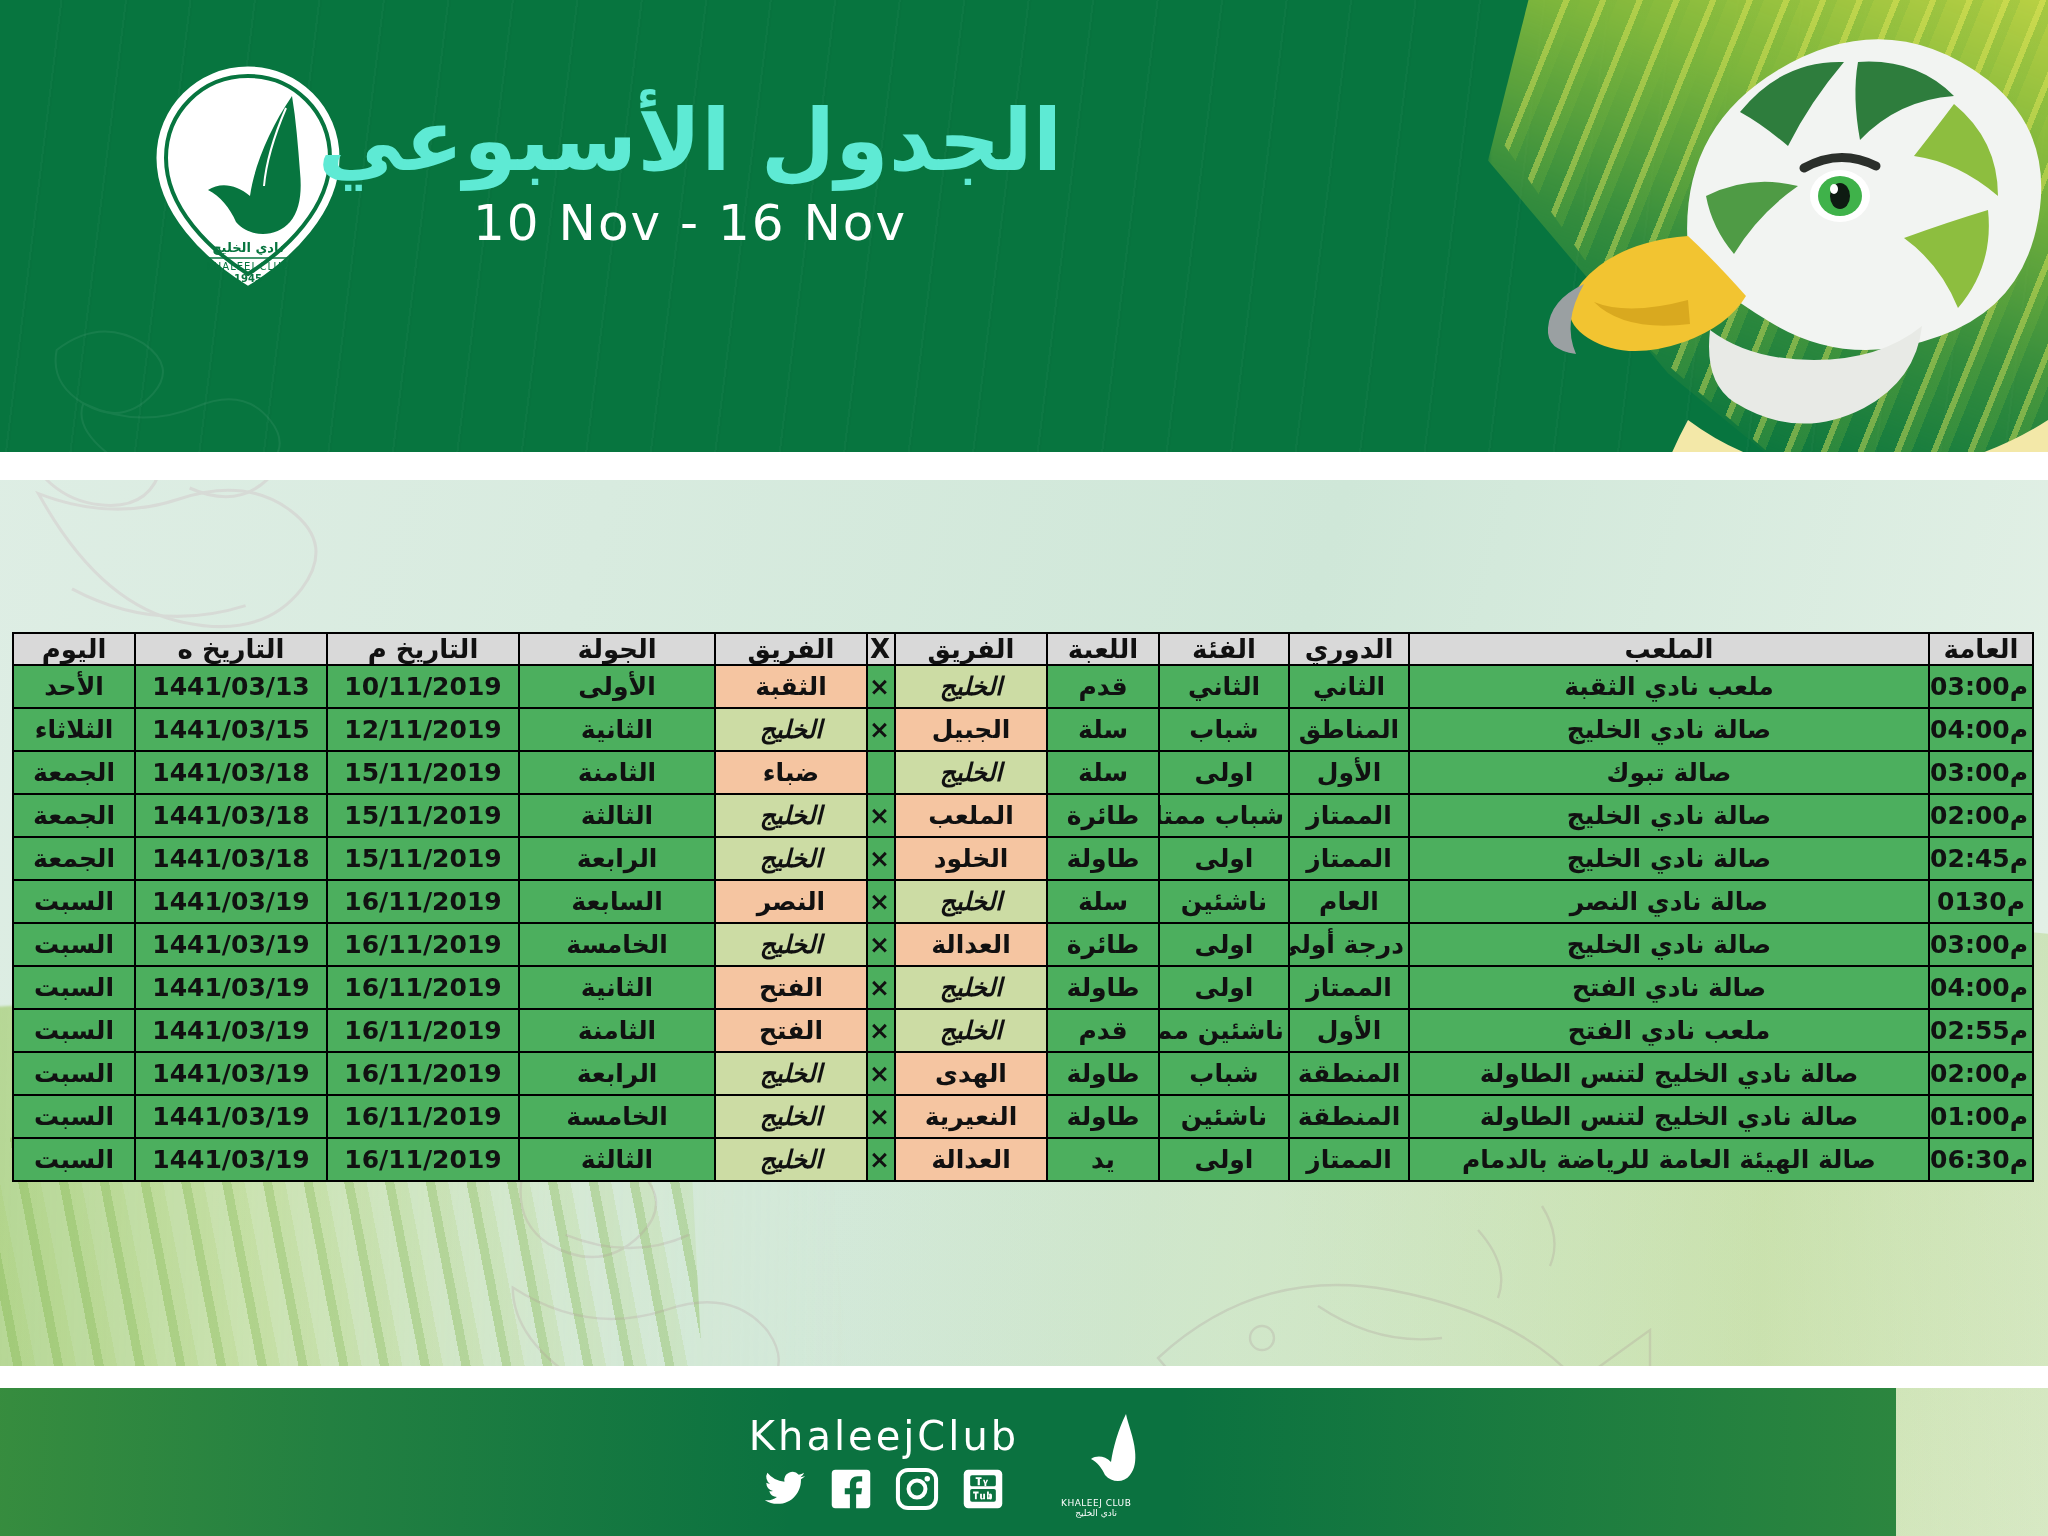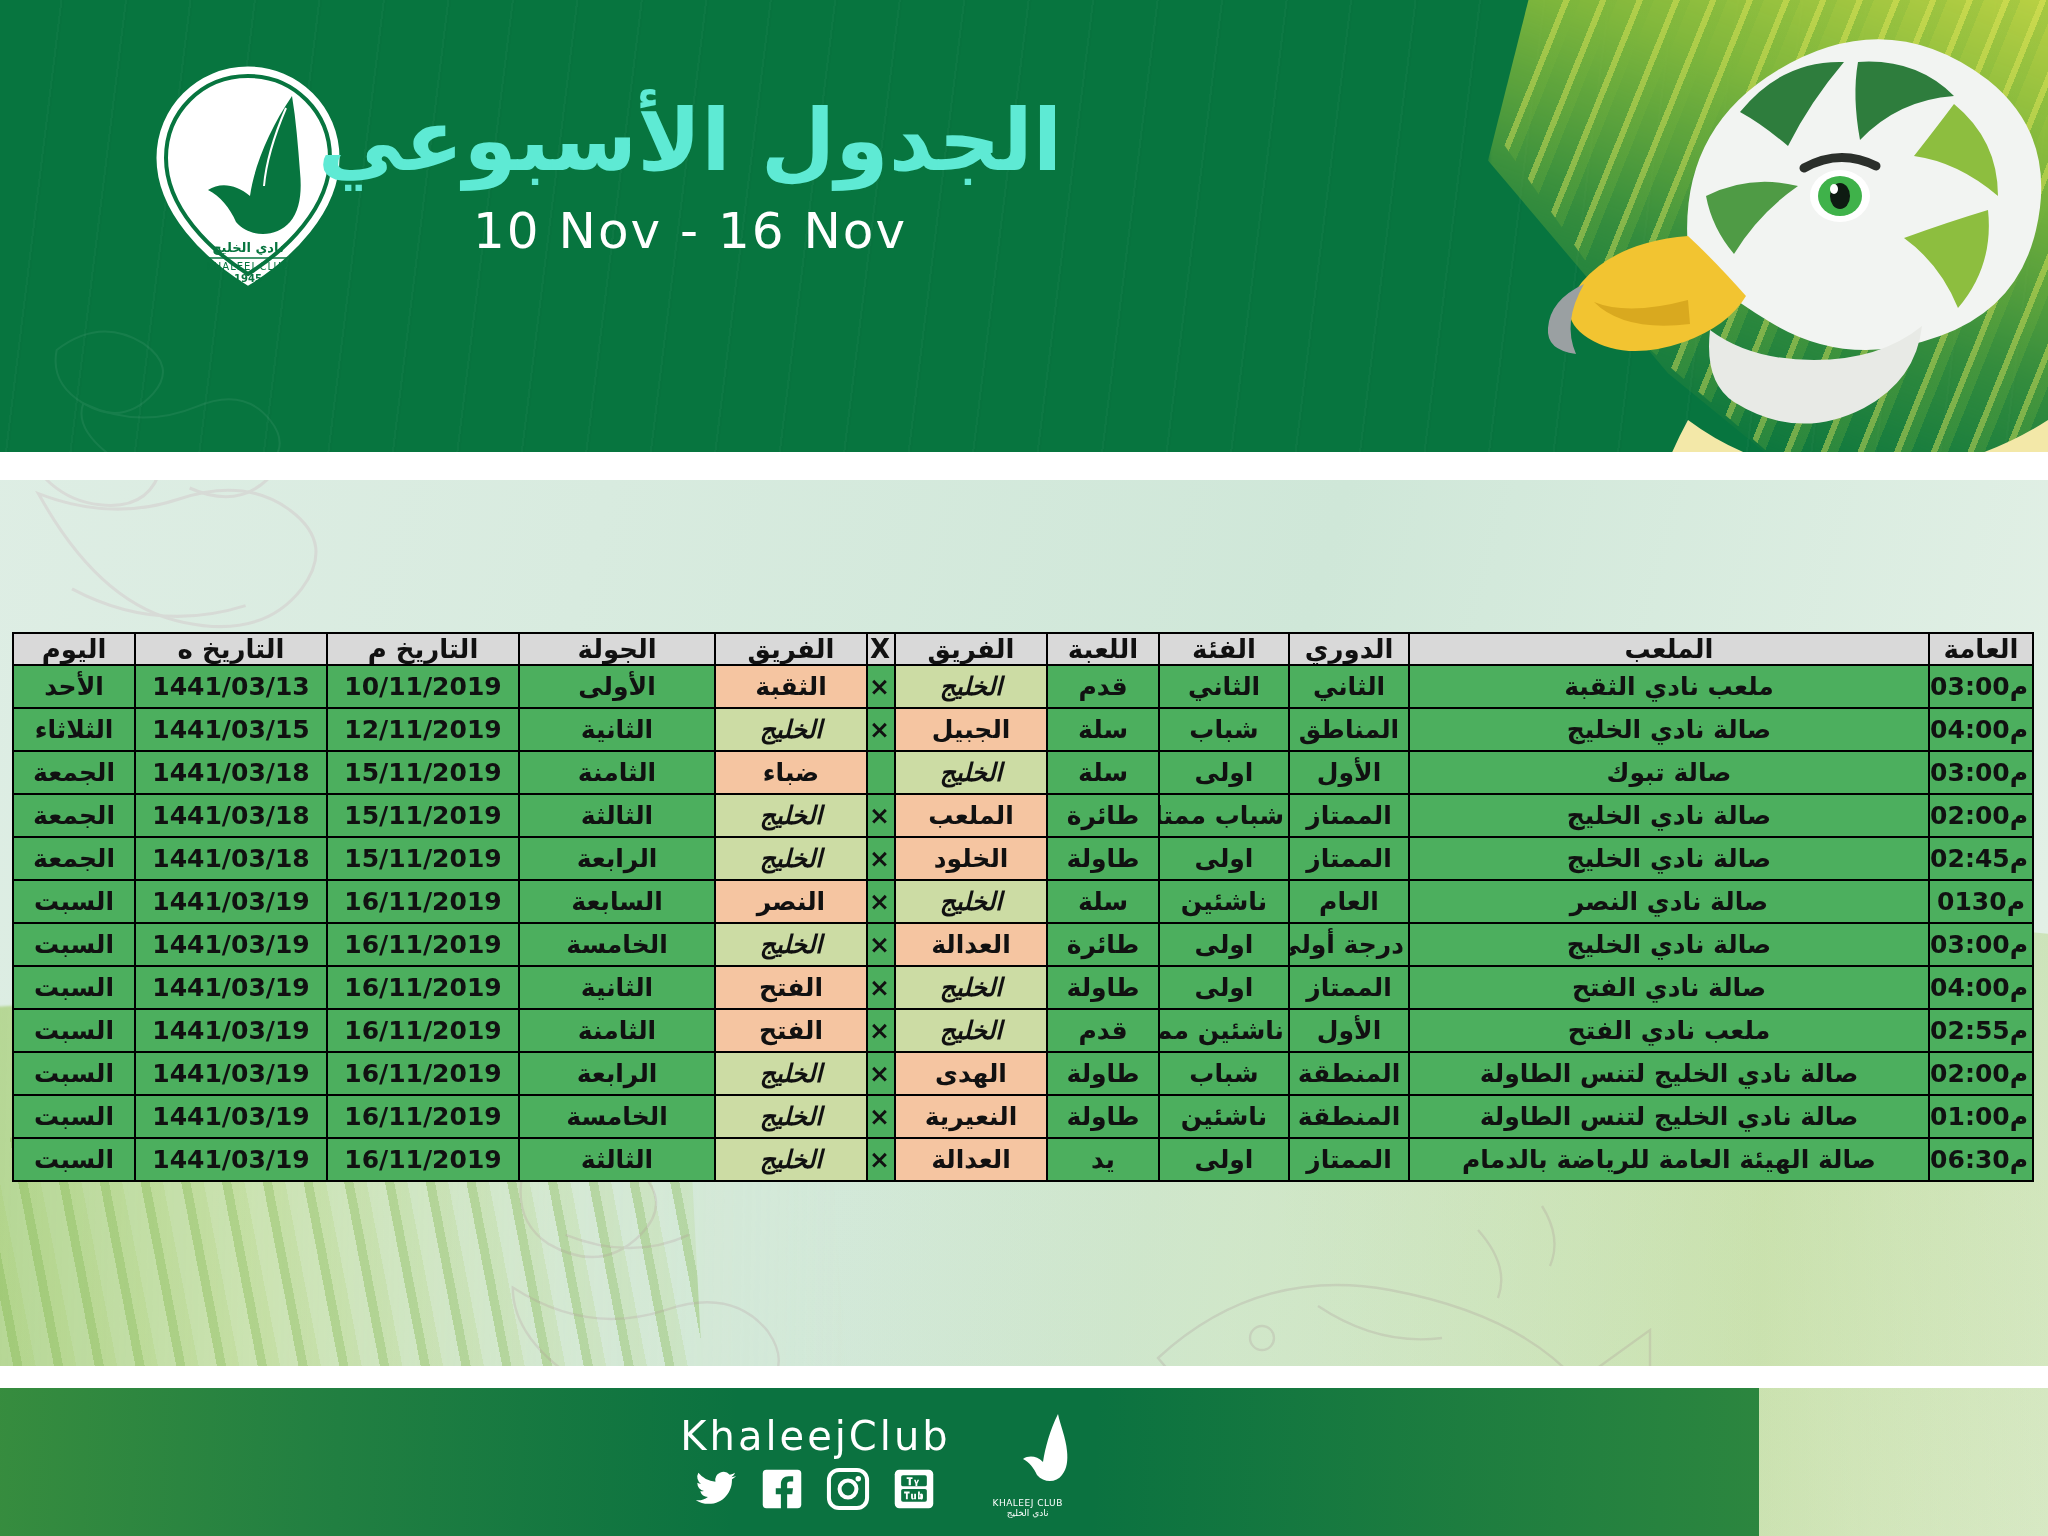--- a/index.html
+++ b/index.html
@@ -134,21 +134,21 @@
   }
   .title-main {
     color: #5eead4;
     font-size: 86px;
     font-weight: 700;
     line-height: 1.12;
     letter-spacing: 0px;
     font-family: "DejaVu Sans", "Liberation Sans", sans-serif;
   }
   .title-sub {
-    margin-top: 14px;
+    margin-top: 6px;
     color: #ffffff;
     font-size: 50px;
     font-weight: 400;
     letter-spacing: 2px;
     direction: ltr;
     font-family: "DejaVu Sans", "Liberation Sans", sans-serif;
   }
 
   
   .white-strip {
@@ -203,21 +203,21 @@
   col.w-x       { width: 28px;  }
   col.w-team2   { width: 152px; }
   col.w-round   { width: 196px; }
   col.w-dateg   { width: 192px; }
   col.w-dateh   { width: 192px; }
   col.w-day     { width: 122px; }
 
   
   .footer-band {
     position: absolute; left: 0; bottom: 0;
-    width: 1759px; height: 148px;
+    width: 1896px; height: 148px;
     background: #0b7240;
     overflow: hidden;
   }
   .footer-band .fsheen {
     position: absolute; inset: 0;
     background:
       linear-gradient(92deg, rgba(120,180,60,0.40) 0%, rgba(140,190,70,0.18) 18%, rgba(255,255,255,0) 42%),
       linear-gradient(272deg, rgba(120,180,60,0.30) 0%, rgba(255,255,255,0) 38%);
   }
   .footer-white-line {

